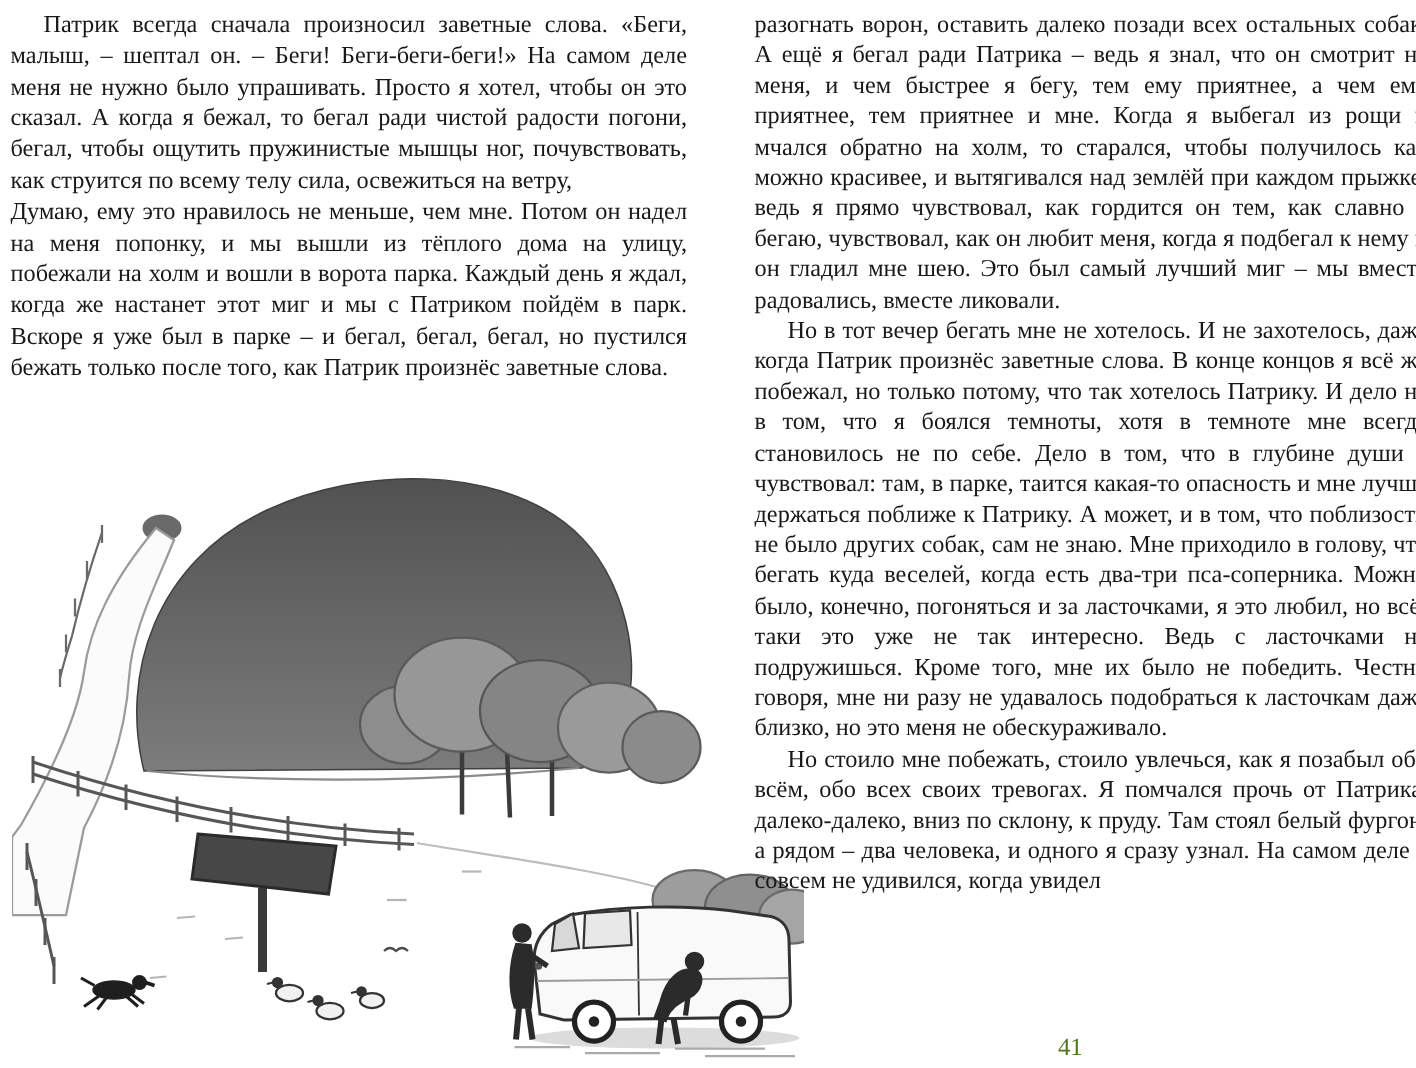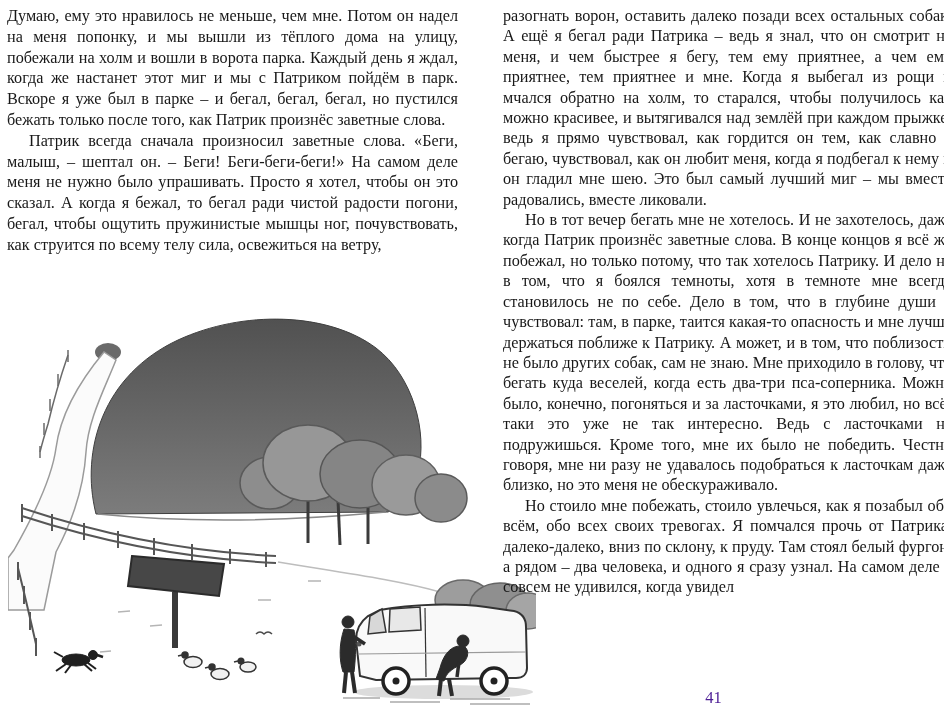--- a/index.html
+++ b/index.html
@@ -17,31 +17,31 @@
     text-align:justify;
     hyphens:auto; -webkit-hyphens:auto;
   }
   .col-left  { left:7px;  width:451px; }
   .col-right { left:503px; width:449px; line-height:20.4px; }
   p.para { text-align:justify; }
   p.indent { text-indent:22px; }
   .illustration { position:absolute; left:8px; top:300px; width:528px; height:406px; }
   .page-number {
     position:absolute; top:688px; left:489px; width:449px;
-    text-align:center; font-size:16.5px; color:#4c1d95;
+    text-align:center; font-size:16.5px; color:#4d7c0f;
   }
 </style>
 </head>
 <body>
 
 <div class="page">
 
   <div class="col col-left">
+    <p class="para indent">Патрик всегда сначала произносил заветные слова. «Беги, малыш, – шептал он. – Беги! Беги-беги-беги!» На самом деле меня не нужно было упрашивать. Просто я хотел, чтобы он это сказал. А когда я бежал, то бегал ради чистой радости погони, бегал, чтобы ощутить пружинистые мышцы ног, почувствовать, как струится по всему телу сила, освежиться на ветру,</p>
     <p class="para">Думаю, ему это нравилось не меньше, чем мне. Потом он надел на меня попонку, и мы вышли из тёплого дома на улицу, побежали на холм и вошли в ворота парка. Каждый день я ждал, когда же настанет этот миг и мы с Патриком пойдём в парк. Вскоре я уже был в парке – и бегал, бегал, бегал, но пустился бежать только после того, как Патрик произнёс заветные слова.</p>
-    <p class="para indent">Патрик всегда сначала произносил заветные слова. «Беги, малыш, – шептал он. – Беги! Беги-беги-беги!» На самом деле меня не нужно было упрашивать. Просто я хотел, чтобы он это сказал. А когда я бежал, то бегал ради чистой радости погони, бегал, чтобы ощутить пружинистые мышцы ног, почувствовать, как струится по всему телу сила, освежиться на ветру,</p>
   </div>
 
   <svg class="illustration" viewBox="0 0 528 406" xmlns="http://www.w3.org/2000/svg" aria-hidden="true">
     <defs>
       <linearGradient id="hillGrad" x1="0" y1="0" x2="0" y2="1">
         <stop offset="0" stop-color="#515151"></stop>
         <stop offset="1" stop-color="#7c7c7c"></stop>
       </linearGradient>
     </defs>
 

